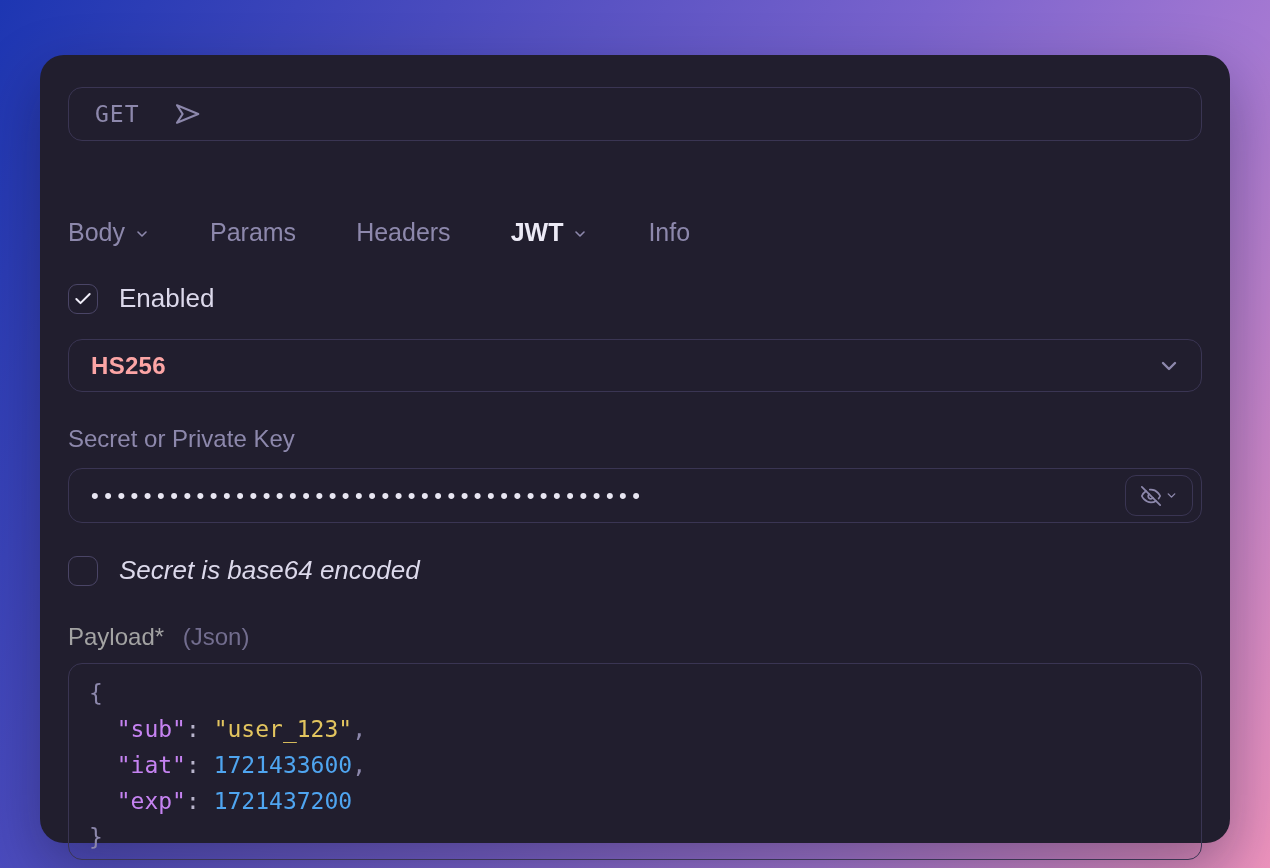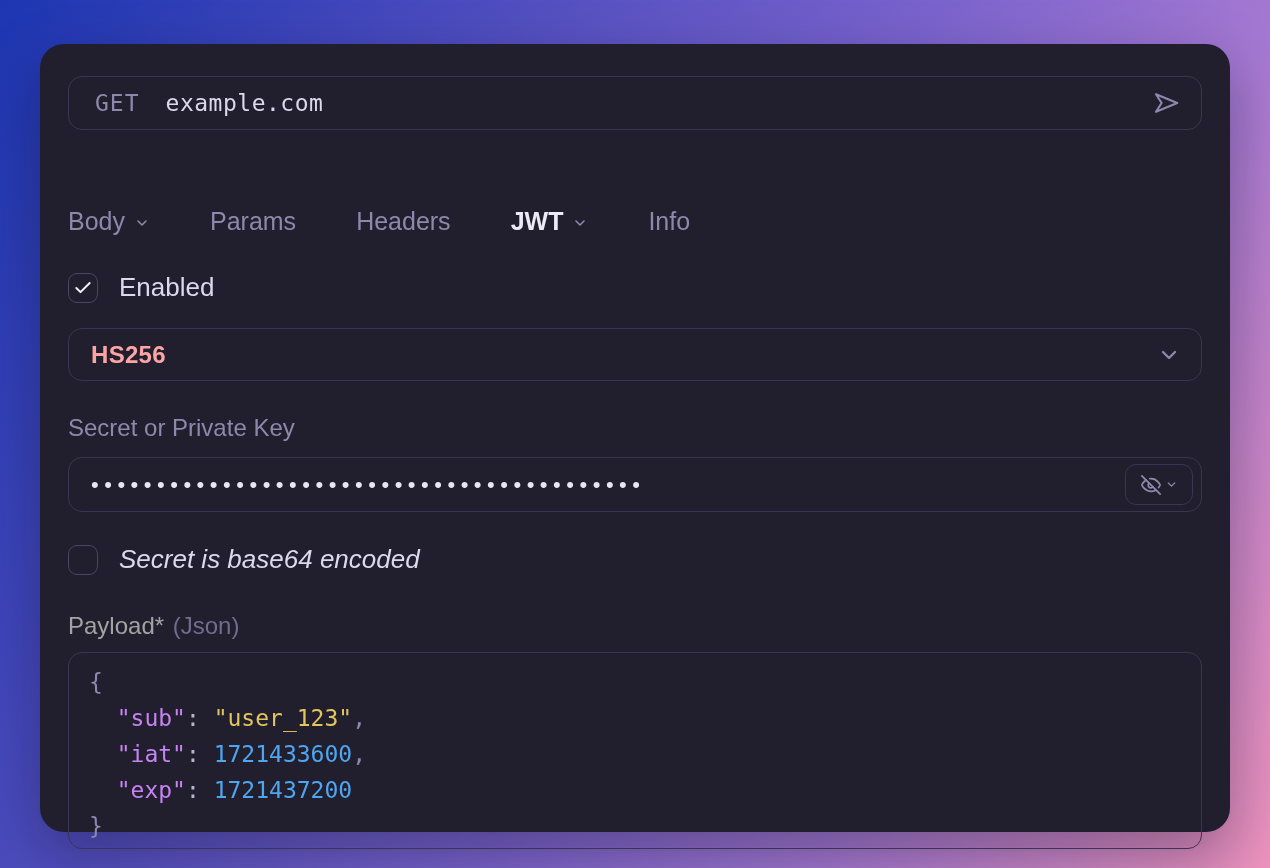--- a/index.html
+++ b/index.html
@@ -10,21 +10,21 @@
     --active:#eceaf6;
   }
   *{box-sizing:border-box;margin:0;padding:0;}
   html,body{width:1270px;height:868px;overflow:hidden;}
   body{
     font-family:"Liberation Sans", sans-serif;
     background:linear-gradient(118deg,#1d36b2 0%,#4a4bbe 26%,#7a63cd 54%,#a478d2 74%,#ee93bd 100%);
     position:relative;
   }
   .panel{
-    position:absolute;left:40px;top:44px;width:1190px;height:788px;
+    position:absolute;left:40px;top:55px;width:1190px;height:788px;
     background:var(--panel-bg);border-radius:24px;
     padding:32px 28px 30px 28px;
     box-shadow:0 24px 60px rgba(10,8,30,.35);
   }
   
   .url-bar{
     display:flex;align-items:center;height:54px;
     border:1px solid var(--border);border-radius:14px;
     padding:0 14px 0 26px;
   }
@@ -80,42 +80,41 @@
     white-space:nowrap;overflow:hidden;flex:1;margin-right:12px;
   }
   .eye-btn{
     width:68px;height:41px;border:1px solid var(--border);border-radius:11px;
     background:transparent;color:var(--muted);cursor:pointer;
     display:flex;align-items:center;justify-content:center;gap:3px;flex:0 0 auto;
   }
   
   .payload-label{margin-top:37px;font-size:24px;}
   .payload-title{color:#a3a3a3;}
-  .payload-hint{color:#726d8e;margin-left:2px;}
+  .payload-hint{color:#726d8e;margin-left:12px;}
   .editor{
     margin-top:12px;height:197px;border:1px solid var(--border);border-radius:14px;
     padding:11px 20px;cursor:text;
     font-family:"DejaVu Sans Mono", monospace;font-size:23px;line-height:36px;
     white-space:pre;
   }
   .tok-punc{color:#8d88ac;}
   .tok-plain{color:#b9b5cc;}
   .tok-key{color:#c683f2;}
   .tok-string{color:#e3c55f;}
   .tok-number{color:#4fa5f0;}
   svg{display:block;}
 </style>
 </head>
 <body>
 
 <div class="panel">
 
   <div class="url-bar">
     <span class="method">GET</span>
-    <span class="url">example.com</span>
     <button class="send-btn">
       <span>
         <svg width="30" height="30" viewBox="0 0 24 24" fill="none" stroke="currentColor" stroke-width="1.7" stroke-linejoin="round" stroke-linecap="round">
           <path d="M4 5 L21 12 L4 19 L8.5 12 Z"></path>
         </svg>
       </span>
     </button>
   </div>
 
   <nav class="tabs">

